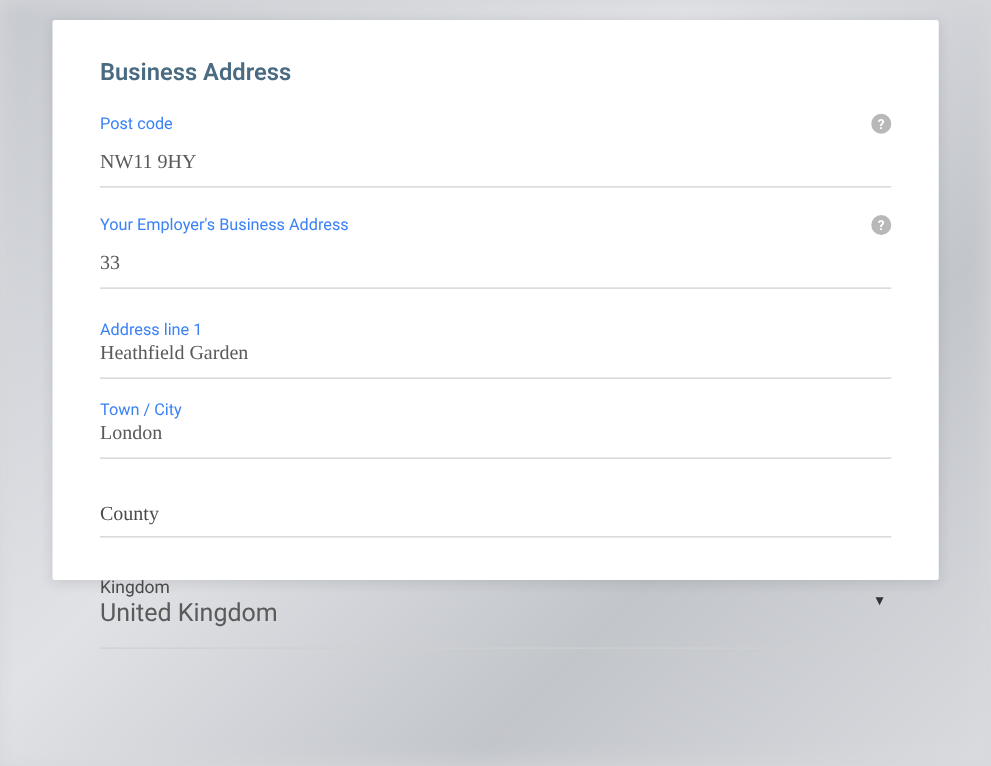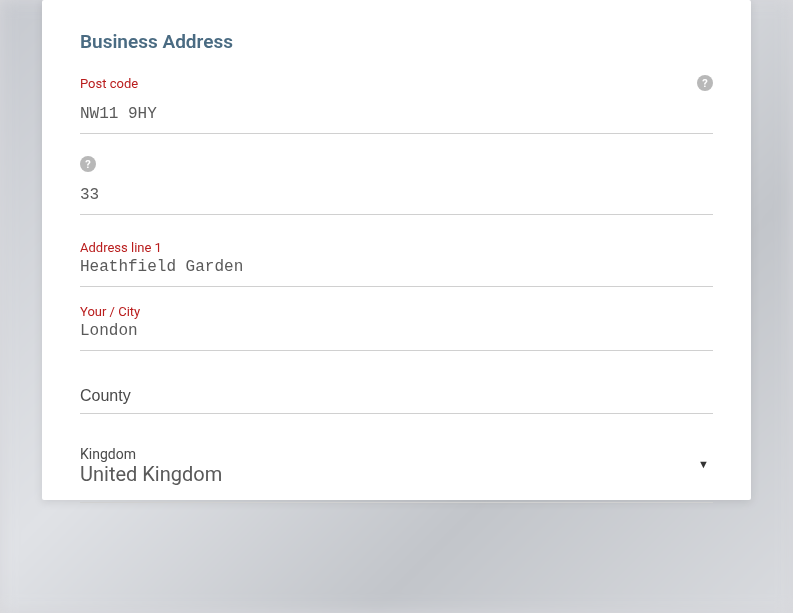--- a/index.html
+++ b/index.html
@@ -17,25 +17,25 @@
     }
     .bg-blur {
       position: absolute;
       inset: 0;
       background: linear-gradient(135deg, #c6c9cf 0%, #e0e2e6 40%, #c2c5ca 70%, #d9dbdf 100%);
       filter: blur(8px);
     }
     .card {
       position: relative;
       background: #ffffff;
-      margin: 0 42px 0 42px;
+      margin: 16px 42px 0 42px;
       border-radius: 2px;
       box-shadow: 0 2px 10px rgba(0,0,0,0.1);
       padding: 30px 38px 18px 38px;
-      height: 500px;
+      height: 448px;
     }
     .card-title {
       color: #4a6b82;
       font-size: 19px;
       font-weight: 600;
       margin-bottom: 22px;
     }
     .field {
       margin-bottom: 14px;
     }
@@ -43,21 +43,21 @@
       margin-bottom: 22px;
     }
     .label-row {
       display: flex;
       justify-content: space-between;
       align-items: center;
       margin-bottom: 6px;
     }
     .field-label {
       font-size: 13px;
-      color: #b91c1c;
+      color: #3b82f6;
     }
     .help-icon {
       width: 16px;
       height: 16px;
       border-radius: 50%;
       background: #b8b8b8;
       color: #ffffff;
       font-size: 11px;
       font-weight: 700;
       display: inline-flex;
@@ -67,21 +67,21 @@
     }
     .field-input {
       width: 100%;
       border: none;
       border-bottom: 1px solid #d0d0d0;
       padding: 8px 0 10px 0;
       font-size: 16px;
       color: #5a5a5a;
       background: transparent;
       outline: none;
-      font-family: Liberation Mono, monospace;
+      font-family: Liberation Serif, serif;
     }
     .field-input::placeholder {
       color: #7a7a7a;
     }
     .field.tight .field-label {
       margin-bottom: 0;
     }
     .field.tight .field-input {
       padding-top: 2px;
     }
@@ -123,21 +123,21 @@
     }
     .county-input {
       width: 100%;
       border: none;
       border-bottom: 1px solid #d0d0d0;
       padding: 8px 0 8px 0;
       font-size: 16px;
       color: #0369a1;
       background: transparent;
       outline: none;
-      font-family: Liberation Sans, sans-serif;
+      font-family: Liberation Serif, serif;
     }
     .county-input::placeholder {
       color: #4a4a4a;
     }
     .continue-btn {
       width: 100%;
       padding: 18px 0;
       margin-top: 24px;
       border: none;
       border-radius: 2px;
@@ -167,32 +167,33 @@
   <div class="field spaced">
     <div class="label-row">
       <label class="field-label">Post code</label>
       <span class="help-icon">?</span>
     </div>
     <input type="text" class="field-input" value="NW11 9HY" style="">
   </div>
 
   <div class="field spaced">
     <div class="label-row">
+      <label class="field-label">Your Employer's Business Address</label>
       <span class="help-icon">?</span>
     </div>
     <input type="text" class="field-input" value="33" style="">
   </div>
 
   <div class="field tight">
     <label class="field-label">Address line 1</label>
     <input type="text" class="field-input" value="Heathfield Garden" style="">
   </div>
 
   <div class="field tight">
-    <label class="field-label">Your / City</label>
+    <label class="field-label">Town / City</label>
     <input type="text" class="field-input" value="London" style="">
   </div>
 
   <div class="county-field">
     <input type="text" class="county-input" placeholder="County" style="">
   </div>
 
   <div class="select-wrap">
     <span class="select-label">Kingdom</span>
     <select class="field-select">

